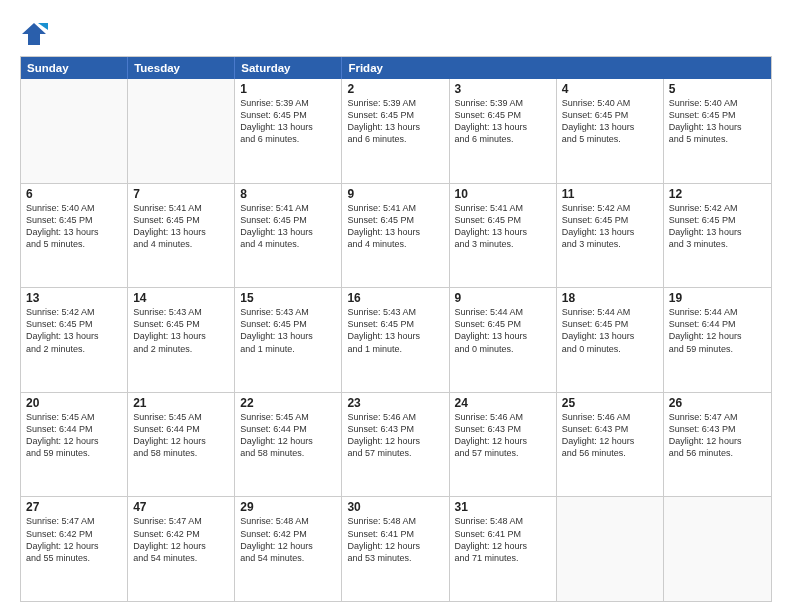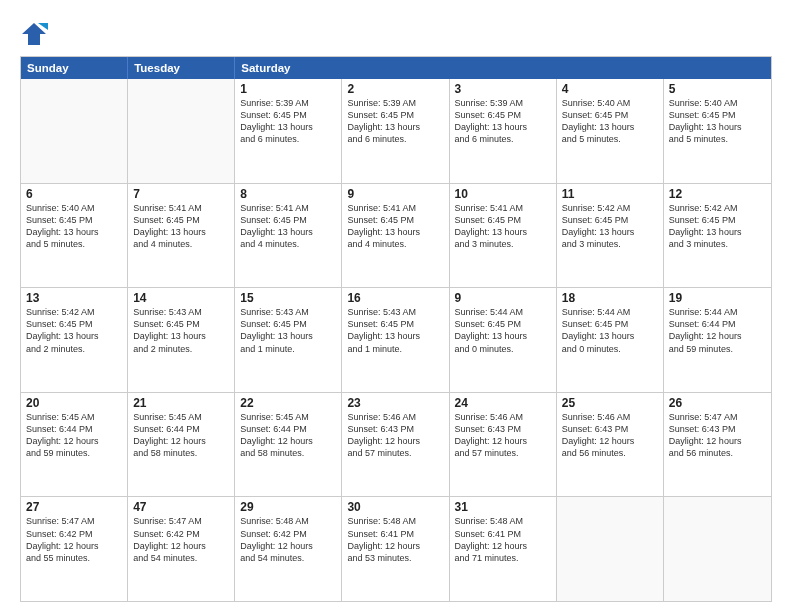--- a/index.html
+++ b/index.html
@@ -136,20 +136,21 @@
       <div class="month-title"></div>
       <div class="location"></div>
     </div>
   </div>
 
   <div class="calendar">
     <div class="cal-header-row">
     <div class="cal-header-cell">Sunday</div>
         <div class="cal-header-cell">Tuesday</div>
         <div class="cal-header-cell">Saturday</div>
+        <div class="cal-header-cell">Friday</div>
       </div>
     <div class="cal-body">
     <div class="cal-row">
           <div class="cal-cell empty"></div>
           <div class="cal-cell empty"></div>
           <div class="cal-cell">
             <span class="day-num">1</span>
             <span class="cell-line">Sunrise: 5:39 AM</span>
             <span class="cell-line">Sunset: 6:45 PM</span>
             <span class="cell-line">Daylight: 13 hours</span>

